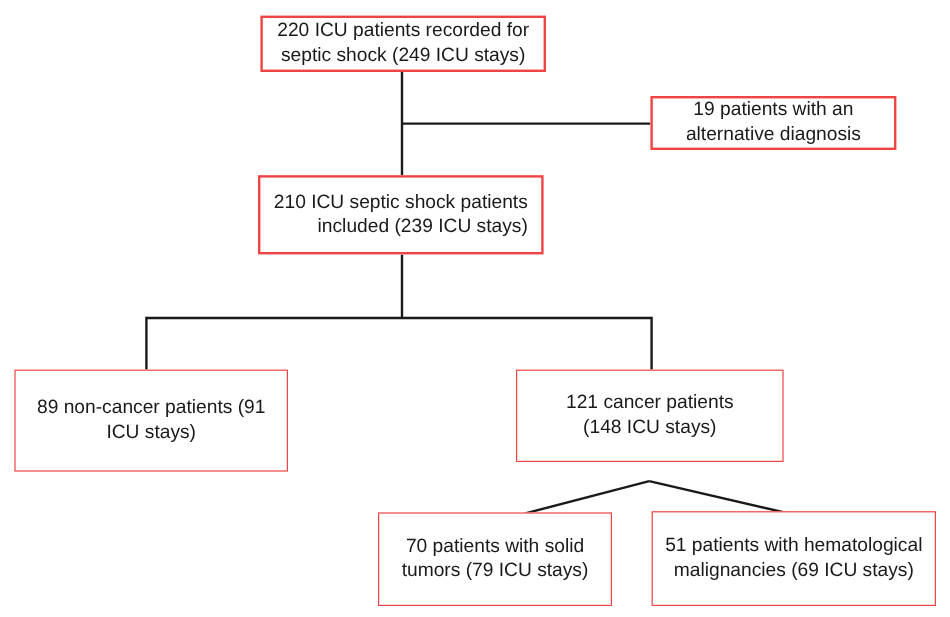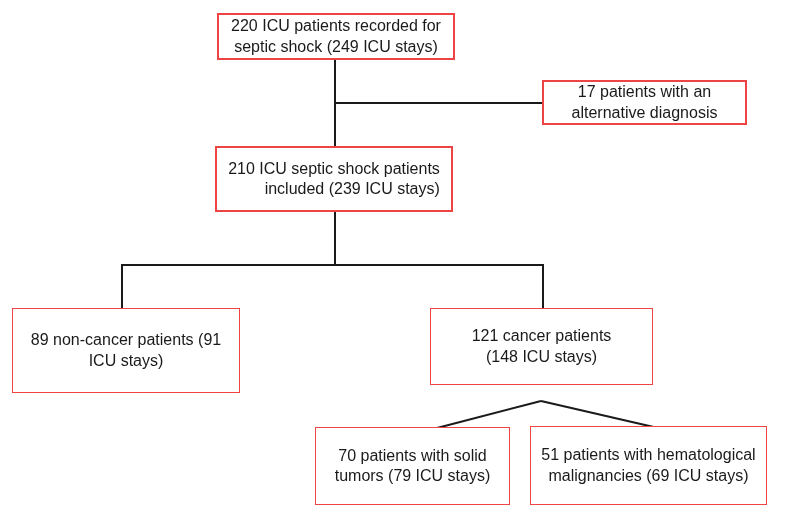--- a/index.html
+++ b/index.html
@@ -39,21 +39,21 @@
     z-index: 2;
     padding: 2px 6px;
   }
   .node.thin { border-width: 2px; }
   .node-recorded      { left: 217px; top: 13px;  width: 238px; height: 47px; }
   .node-excluded      { left: 542px; top: 80px;  width: 205px; height: 45px; }
   .node-included      { left: 215px; top: 146px; width: 238px; height: 66px; text-align: right; }
   .node-non-cancer    { left: 12px;  top: 308px; width: 228px; height: 85px; align-items: center; }
   .node-cancer        { left: 430px; top: 308px; width: 223px; height: 77px; }
   .node-solid         { left: 315px; top: 427px; width: 195px; height: 78px; }
-  .node-hematological { left: 530px; top: 426px; width: 237px; height: 79px; }
+  .node-hematological { left: 543px; top: 426px; width: 237px; height: 79px; }
 </style>
 </head>
 <body>
 
 <div class="canvas">
 
   <svg class="connectors" viewBox="0 0 792 514" xmlns="http://www.w3.org/2000/svg">
 
     <line x1="335" y1="60" x2="335" y2="146" stroke="#1a1a1a" stroke-width="2"></line>
 
@@ -71,21 +71,21 @@
 
     <line x1="541" y1="401" x2="658" y2="428" stroke="#1a1a1a" stroke-width="2"></line>
   </svg>
 
   <div class="node thin node-recorded">
     <span>220 ICU patients recorded for
 septic shock (249 ICU stays)</span>
   </div>
 
   <div class="node thin node-excluded">
-    <span>17 patients with an
+    <span>19 patients with an
 alternative diagnosis</span>
   </div>
 
   <div class="node thin node-included">
     <span>210 ICU septic shock patients
 included (239 ICU stays)</span>
   </div>
 
   <div class="node node-non-cancer">
     <span>89 non-cancer patients (91

